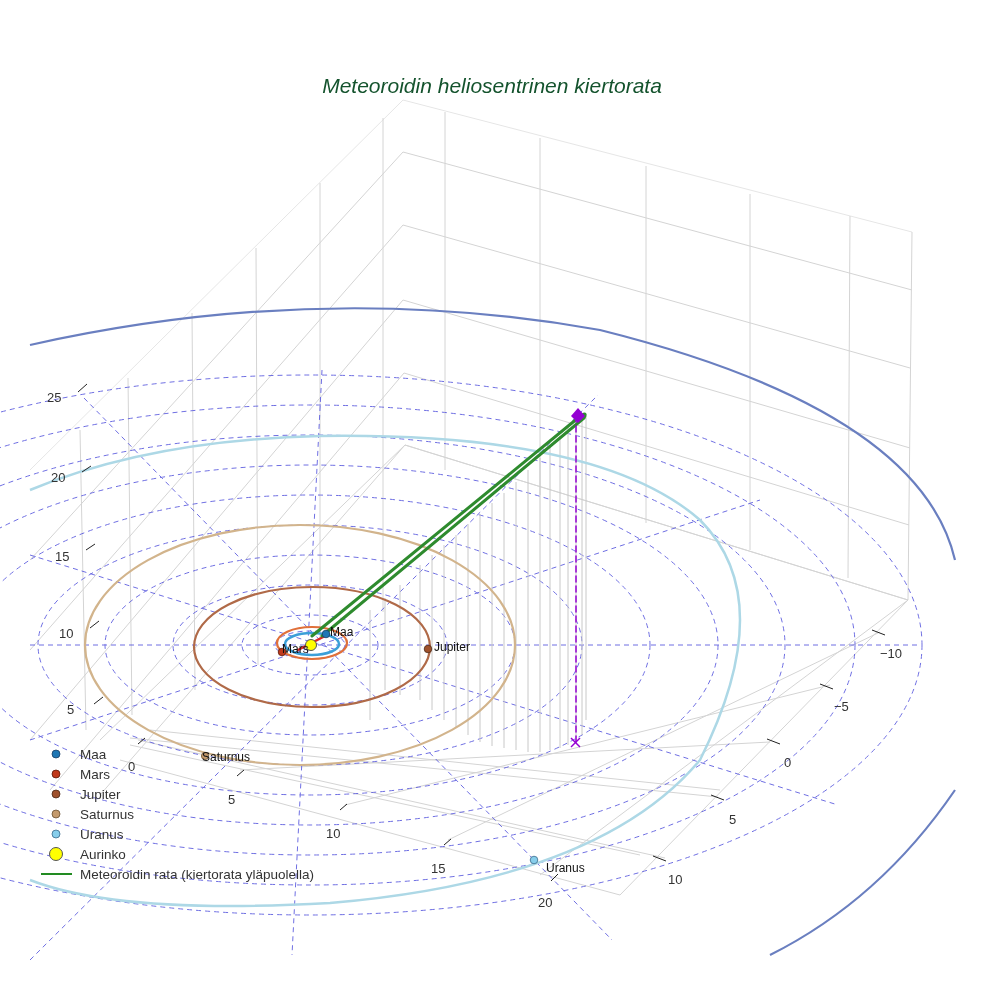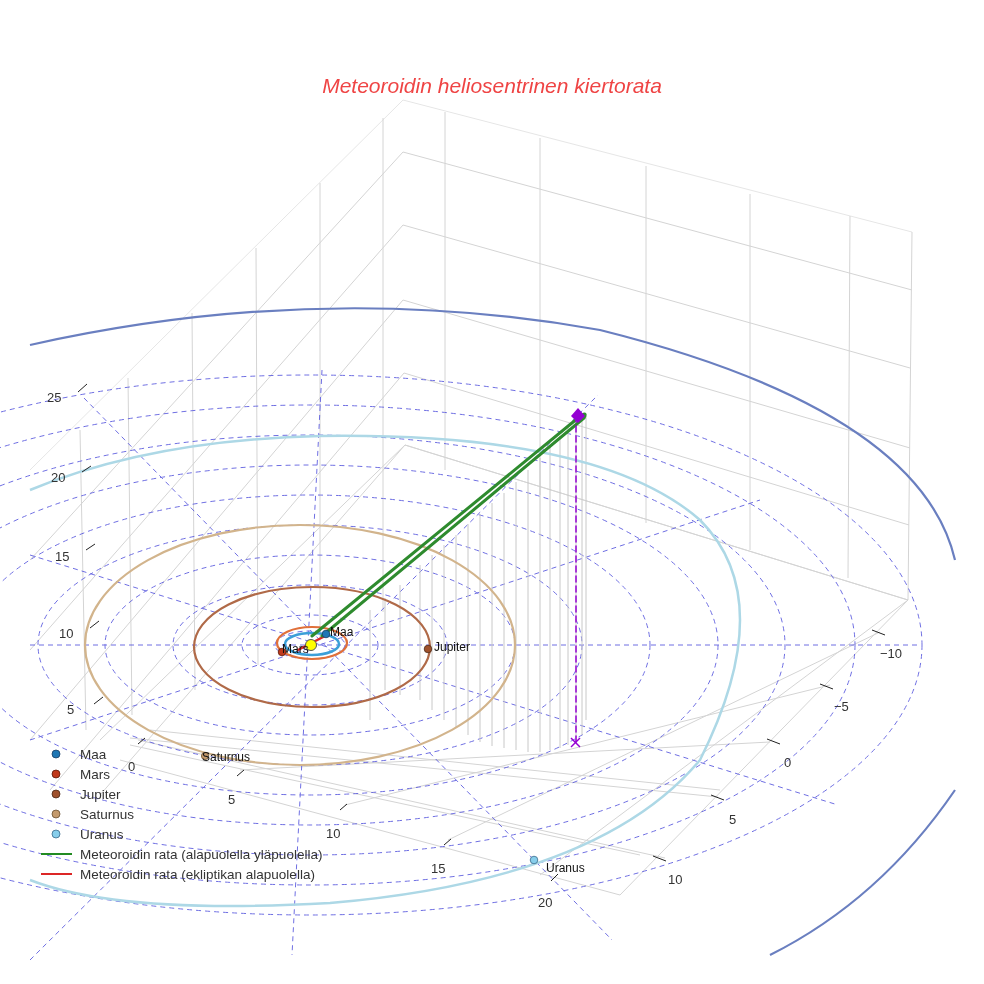--- a/index.html
+++ b/index.html
@@ -1,18 +1,18 @@
 <!DOCTYPE html>
 <html><head>
 <meta charset="utf-8">
 <style>
   html, body { margin: 0; padding: 0; background: #ffffff; }
   body { width: 984px; height: 984px; position: relative; overflow: hidden; font-family: "Liberation Sans", sans-serif; }
   #plot { position: absolute; left: 0; top: 0; width: 984px; height: 984px; }
-  .title { position: absolute; left: 0; width: 984px; top: 74px; text-align: center; font-size: 21px; font-style: italic; color: #ef4444; }
+  .title { position: absolute; left: 0; width: 984px; top: 74px; text-align: center; font-size: 21px; font-style: italic; color: #14532d; }
   .legend { position: absolute; left: 36px; top: 744px; font-size: 13.5px; color: #333; }
   .legend-item { height: 20px; display: flex; align-items: center; }
   .legend-sym { width: 44px; height: 20px; position: relative; }
   .legend-label { white-space: nowrap; }
   .tick { font-size: 13px; fill: #333; font-family: "Liberation Sans", sans-serif; }
   .plabel { font-size: 12px; fill: #111; font-family: "Liberation Sans", sans-serif; }
 </style>
 </head>
 <body>
 
@@ -201,23 +201,23 @@
     <span class="legend-label">Saturnus</span>
   </div>
   <div class="legend-item">
     <svg class="legend-sym" width="44" height="20">
         <circle cx="20" cy="10" r="4" fill="#87ceeb" stroke="#3a6a8a" stroke-width="0.8"></circle>
       </svg>
     <span class="legend-label">Uranus</span>
   </div>
   <div class="legend-item">
     <svg class="legend-sym" width="44" height="20">
+        <circle cx="20" cy="10" r="6.5" fill="#ffff00" stroke="#555" stroke-width="1"></circle>
+      </svg>
+    <span class="legend-label">Aurinko</span>
+  </div>
+  <div class="legend-item">
+    <svg class="legend-sym" width="44" height="20">
         <line x1="5" y1="10" x2="36" y2="10" stroke="#228b22" stroke-width="2"></line>
       </svg>
-    <span class="legend-label">Meteoroidin rata (alapuolella yläpuolella)</span>
-  </div>
-  <div class="legend-item">
-    <svg class="legend-sym" width="44" height="20">
-        <line x1="5" y1="10" x2="36" y2="10" stroke="#dc2626" stroke-width="2"></line>
-      </svg>
-    <span class="legend-label">Meteoroidin rata (ekliptikan alapuolella)</span>
+    <span class="legend-label">Meteoroidin rata (kiertorata yläpuolella)</span>
   </div>
 </div>
 
 </body></html>

